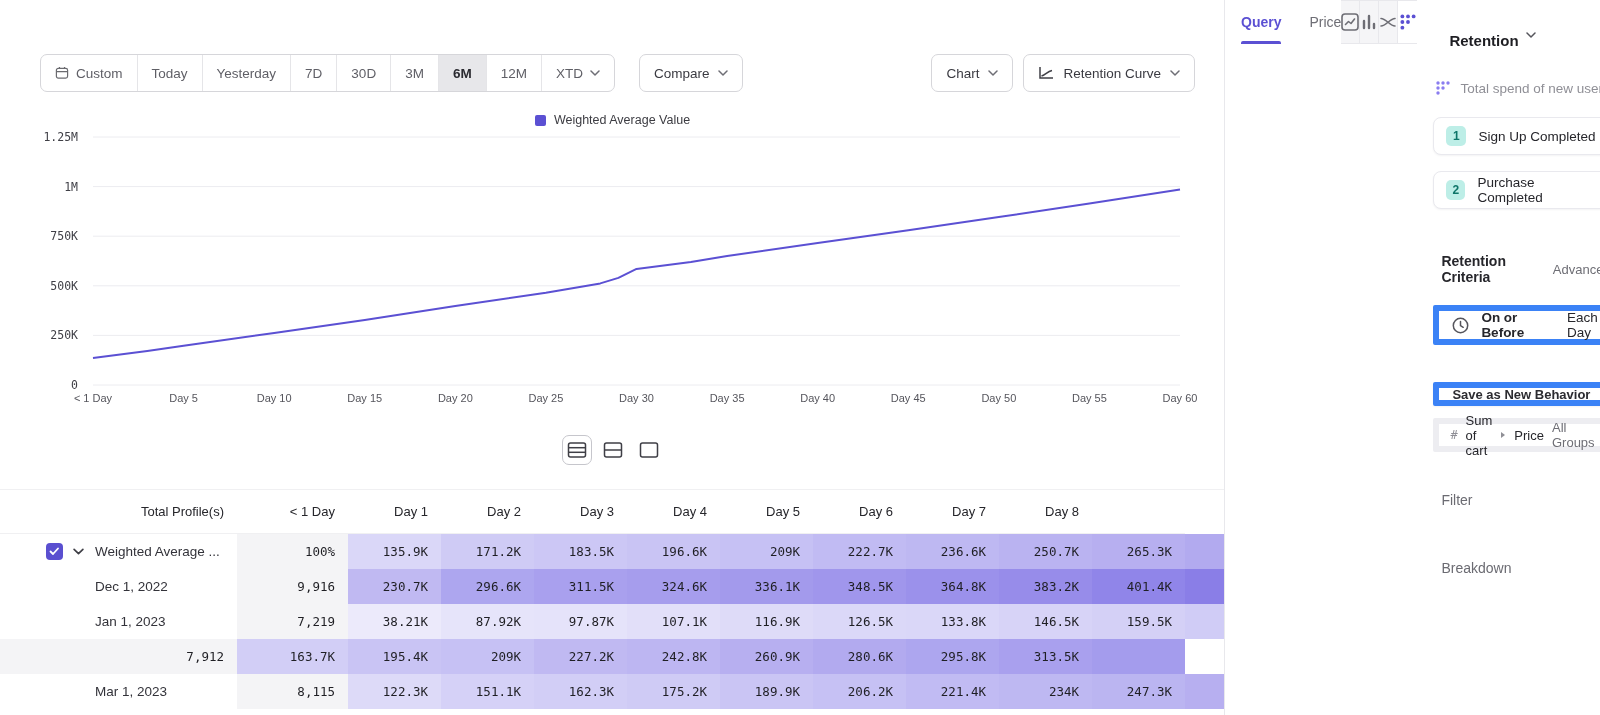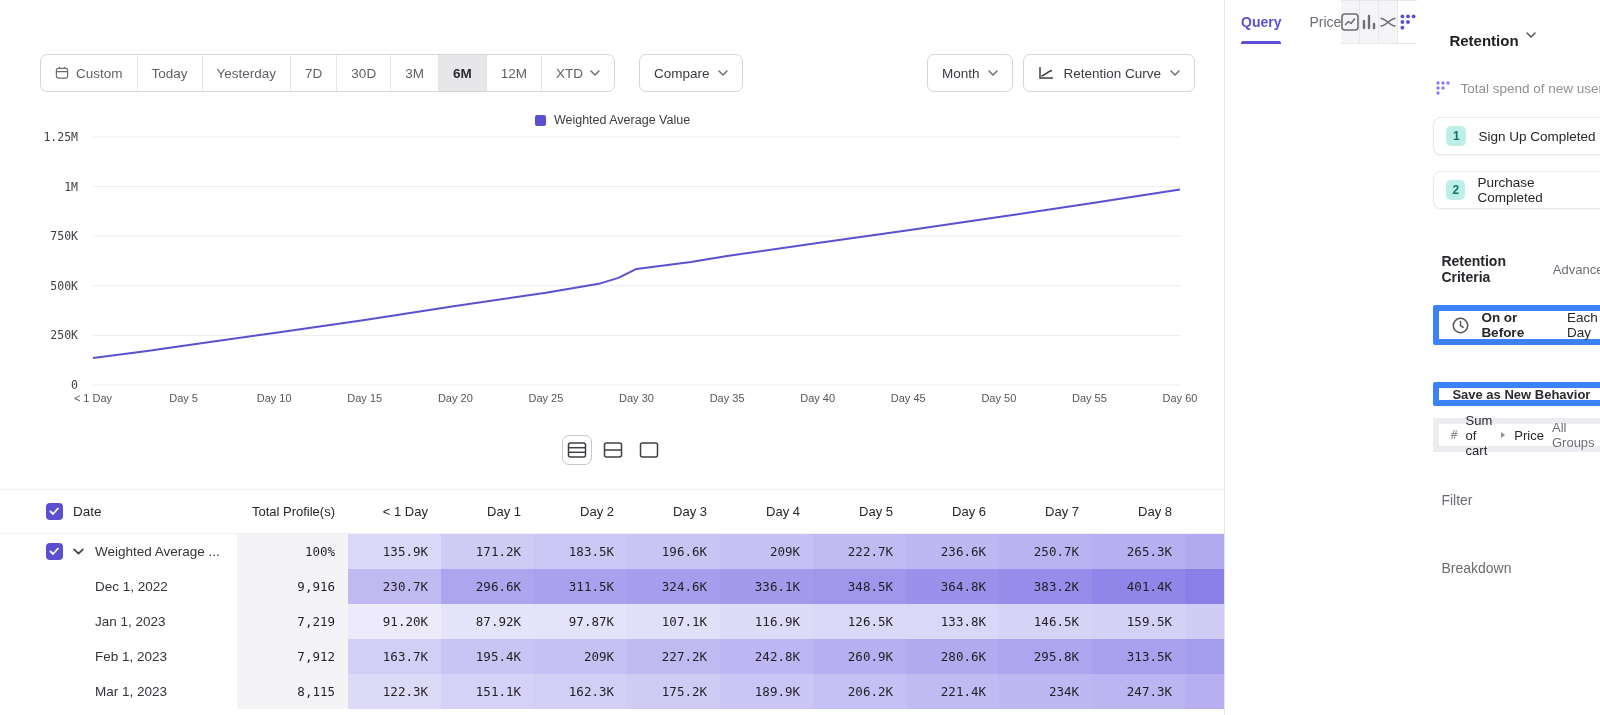--- a/index.html
+++ b/index.html
@@ -150,21 +150,21 @@
         </div>
       <div class="btn compare">
         <span>Compare</span>
         <span class="chevwrap" style="color:#6e6e75;display:flex;">
             <svg class="chev" viewBox="0 0 10 6" width="10" height="6">
               <path d="M1 1l4 4 4-4" fill="none" stroke="currentColor" stroke-width="1.5" stroke-linecap="round" stroke-linejoin="round"></path>
             </svg>
           </span>
       </div>
       <div class="btn push">
-        <span>Month</span>
+        <span>Chart</span>
         <span style="color:#6e6e75;display:flex;">
             <svg class="chev" viewBox="0 0 10 6" width="10" height="6">
               <path d="M1 1l4 4 4-4" fill="none" stroke="currentColor" stroke-width="1.5" stroke-linecap="round" stroke-linejoin="round"></path>
             </svg>
           </span>
       </div>
       <div class="btn gap10">
         <span style="display:flex;">
             <svg width="16" height="14" viewBox="0 0 16 14">
               <path d="M2 1v11h13" fill="none" stroke="#3f3f46" stroke-width="1.5"></path>
@@ -231,28 +231,20 @@
       </button>
       <button class="dbtn">
         <svg width="20" height="18" viewBox="0 0 20 18">
             <rect x="1.5" y="2" width="17" height="14" rx="2" fill="none" stroke="currentColor" stroke-width="1.5"></rect>
           </svg>
       </button>
     </div>
 
     <div class="table" id="table">
         <div class="tr thead">
-          <div class="td date-td">
-            <span class="cb">
-              <svg width="11" height="9" viewBox="0 0 11 9">
-                <path d="M1.5 4.5L4 7l5-5.5" fill="none" stroke="#fff" stroke-width="1.8" stroke-linecap="round" stroke-linejoin="round"></path>
-              </svg>
-            </span>
-            <span class="head-label">Date</span>
-          </div>
           <div class="td num-td">Total Profile(s)</div>
           <div class="td num-td">&lt; 1 Day</div>
           <div class="td num-td">Day 1</div>
           <div class="td num-td">Day 2</div>
           <div class="td num-td">Day 3</div>
           <div class="td num-td">Day 4</div>
           <div class="td num-td">Day 5</div>
           <div class="td num-td">Day 6</div>
           <div class="td num-td">Day 7</div>
           <div class="td num-td">Day 8</div>
@@ -302,37 +294,32 @@
           <div class="td num-td val-td" style="background:rgba(101,86,224,0.72)">401.4K</div>
           <div class="td strip-td" style="background:rgba(101,86,224,0.76)"></div>
         </div>
         <div class="tr">
           <div class="td date-td">
             <span class="cb ph"></span>
             <span class="exp ph"></span>
             <span class="row-label">Jan 1, 2023</span>
           </div>
           <div class="td num-td prof-td">7,219</div>
-          <div class="td num-td val-td" style="background:rgba(101,86,224,0.12)">91.20K</div>
+          <div class="td num-td val-td" style="background:rgba(101,86,224,0.12)">38.21K</div>
           <div class="td num-td val-td" style="background:rgba(101,86,224,0.16)">87.92K</div>
           <div class="td num-td val-td" style="background:rgba(101,86,224,0.17)">97.87K</div>
           <div class="td num-td val-td" style="background:rgba(101,86,224,0.19)">107.1K</div>
           <div class="td num-td val-td" style="background:rgba(101,86,224,0.21)">116.9K</div>
           <div class="td num-td val-td" style="background:rgba(101,86,224,0.23)">126.5K</div>
           <div class="td num-td val-td" style="background:rgba(101,86,224,0.24)">133.8K</div>
           <div class="td num-td val-td" style="background:rgba(101,86,224,0.26)">146.5K</div>
           <div class="td num-td val-td" style="background:rgba(101,86,224,0.28)">159.5K</div>
           <div class="td strip-td" style="background:rgba(101,86,224,0.30)"></div>
         </div>
         <div class="tr">
-          <div class="td date-td">
-            <span class="cb ph"></span>
-            <span class="exp ph"></span>
-            <span class="row-label">Feb 1, 2023</span>
-          </div>
           <div class="td num-td prof-td">7,912</div>
           <div class="td num-td val-td" style="background:rgba(101,86,224,0.29)">163.7K</div>
           <div class="td num-td val-td" style="background:rgba(101,86,224,0.35)">195.4K</div>
           <div class="td num-td val-td" style="background:rgba(101,86,224,0.37)">209K</div>
           <div class="td num-td val-td" style="background:rgba(101,86,224,0.41)">227.2K</div>
           <div class="td num-td val-td" style="background:rgba(101,86,224,0.43)">242.8K</div>
           <div class="td num-td val-td" style="background:rgba(101,86,224,0.47)">260.9K</div>
           <div class="td num-td val-td" style="background:rgba(101,86,224,0.50)">280.6K</div>
           <div class="td num-td val-td" style="background:rgba(101,86,224,0.53)">295.8K</div>
           <div class="td num-td val-td" style="background:rgba(101,86,224,0.56)">313.5K</div>

